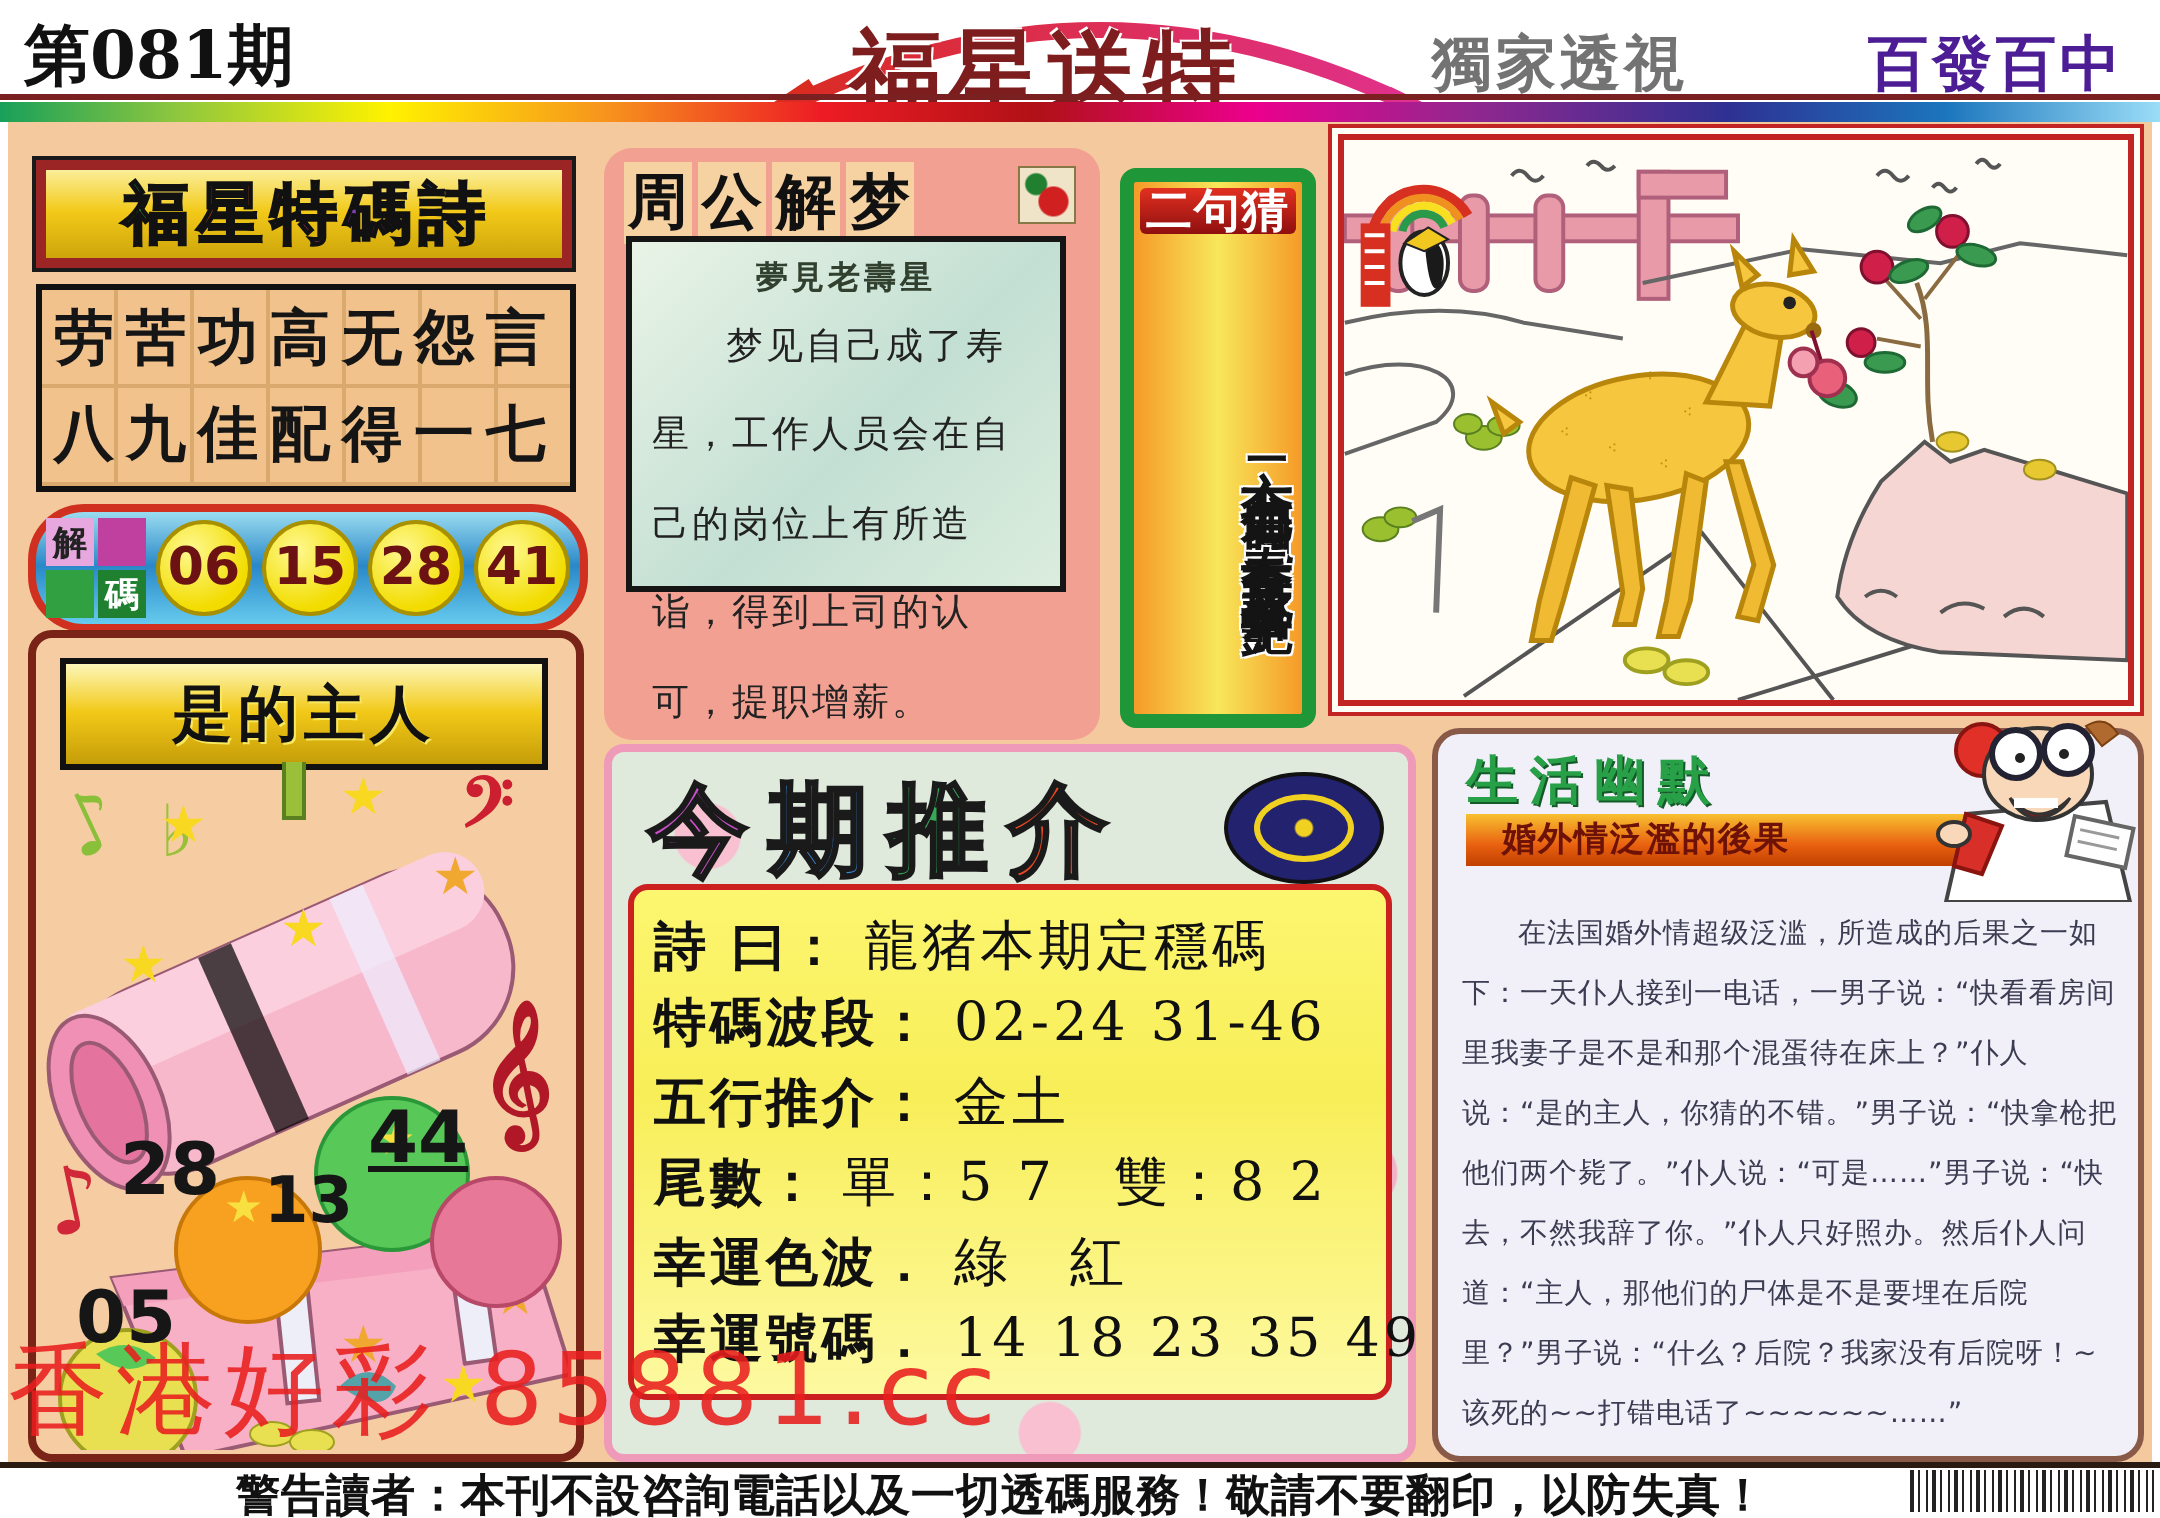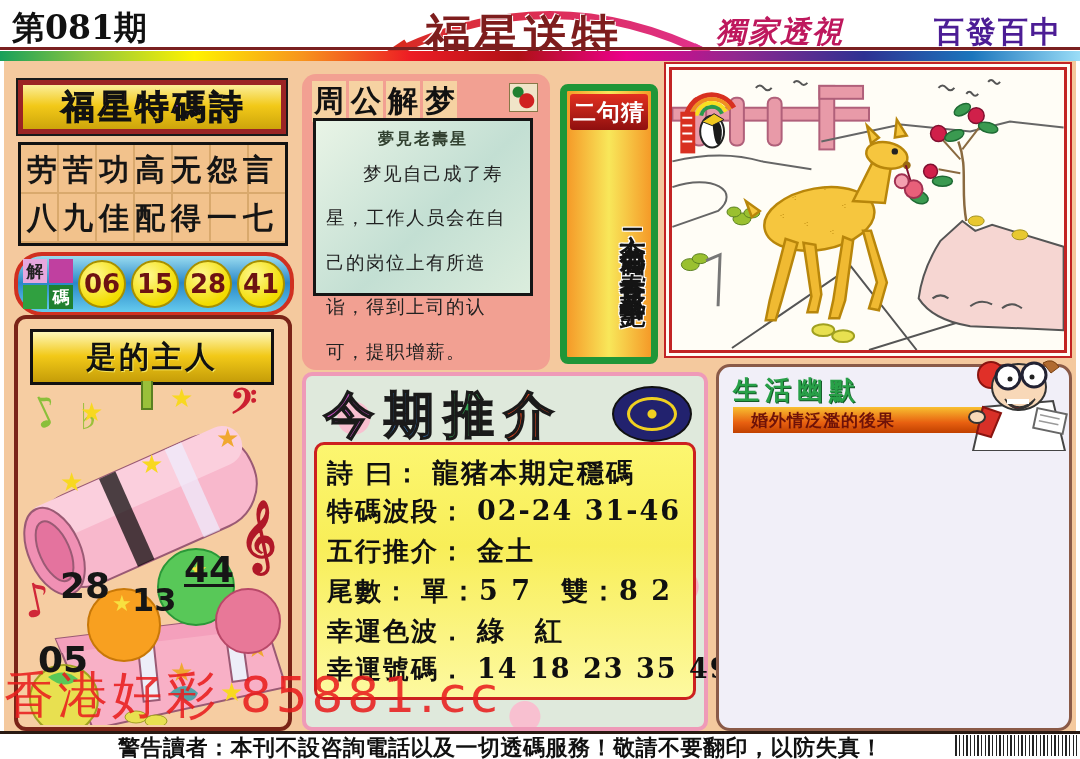--- a/index.html
+++ b/index.html
@@ -5,21 +5,21 @@
   html,body{margin:0;padding:0;background:#e8e8e8;}
   .page{position:relative;width:1080px;height:759px;background:#ffffff;overflow:hidden;
         font-family:"DejaVu Sans",sans-serif;}
   .abs{position:absolute;}
 
   
   .hdr-issue{left:12px;top:6px;font-family:"DejaVu Serif",serif;font-size:33px;font-weight:bold;color:#111;}
   .hdr-arch{left:380px;top:0;width:340px;height:60px;}
   .hdr-title{left:425px;top:6px;font-size:46px;font-weight:bold;color:#7e1d1d;letter-spacing:3px;
              text-shadow:1px 1px 0 #fff,-1px -1px 0 #fff;}
-  .hdr-slg1{left:716px;top:12px;font-size:30px;font-weight:bold;color:#be185d;letter-spacing:2px;font-style:italic;}
+  .hdr-slg1{left:716px;top:12px;font-size:30px;font-weight:bold;color:#737373;letter-spacing:2px;}
   .hdr-slg2{left:934px;top:12px;font-size:30px;font-weight:bold;color:#4c1d95;letter-spacing:2px;}
   .bar-dark{left:0;top:47px;right:0;height:3px;background:#7a2020;}
   .bar-rainbow{left:0;top:51px;right:0;height:10px;
     background:linear-gradient(90deg,#18a05a 0%,#8cc63f 8%,#fff200 18%,#f7941d 28%,#ed1c24 38%,
                #b01116 48%,#ec008c 58%,#92278f 68%,#2e3192 80%,#1b75bc 90%,#9addf7 100%);}
 
   
   .content-bg{left:4px;right:4px;top:61px;height:670px;background:#f4c99e;}
 
   
@@ -66,21 +66,21 @@
                radial-gradient(circle at 30% 30%,#208030 0 5px,transparent 6px),#f0e4c8;}
   .dream-inner{position:absolute;left:11px;top:44px;width:220px;height:178px;border:3px solid #151515;
     background:linear-gradient(135deg,#e9f4e6,#c3dfd3 55%,#dbeddd);padding:4px 10px;box-sizing:border-box;}
   .dream-sub{text-align:center;font-size:16px;font-weight:bold;color:#31402f;letter-spacing:2px;margin:4px 0 2px;}
   .dream-body{font-family:"DejaVu Serif",serif;font-size:18.5px;color:#222;line-height:2.4;
     text-indent:2em;letter-spacing:1.5px;}
 
   
   .twophrase{left:560px;top:84px;width:98px;height:280px;border:7px solid #1f9638;border-radius:8px;
     background:linear-gradient(90deg,#f59a28,#f8e75a 50%,#f59a28);box-sizing:border-box;}
-  .tp-head{margin:3px 3px 0 3px;height:36px;background:linear-gradient(180deg,#e23020,#8e0f0f);
+  .tp-head{margin:3px 3px 0 3px;height:23px;background:linear-gradient(180deg,#e23020,#8e0f0f);
     color:#fff;font-size:23px;font-weight:bold;display:flex;align-items:center;justify-content:center;
     letter-spacing:1px;border-radius:3px;}
   .tp-body{position:absolute;top:46px;bottom:4px;left:0;right:0;writing-mode:vertical-rl;
     text-orientation:upright;display:flex;justify-content:center;gap:8px;padding-top:6px;box-sizing:border-box;}
   .tp-col{font-size:26px;font-weight:bold;color:#141414;letter-spacing:5px;
     text-shadow:1px 1px 0 #fff,-1px -1px 0 #fff,1px -1px 0 #fff,-1px 1px 0 #fff;}
 
   
   .deer-panel{left:664px;top:62px;width:408px;height:296px;background:#fffdf6;border:2px solid #c22424;box-sizing:border-box;}
   .deer-inner{position:absolute;inset:3px;border:3px solid #c22424;}
@@ -99,21 +99,21 @@
   .rc1{color:#c850c8}.rc2{color:#3888d8}.rc3{color:#38a858}.rc4{color:#e84820}
   .rec-badge{position:absolute;right:12px;top:10px;width:76px;height:52px;border-radius:50%;
     background:#22226e;border:2px solid #111;display:flex;align-items:center;justify-content:center;}
   .rec-badge-inner{width:44px;height:28px;border:3px solid #f0d020;border-radius:50%;
     background:radial-gradient(circle at 50% 50%,#f0d020 0 4px,transparent 5px);}
   .rec-box{position:absolute;left:8px;top:66px;width:382px;height:258px;border:3px solid #cc2020;
     border-radius:10px;background:linear-gradient(180deg,#fcf670,#f8ee58 40%,#fdf9a0);
     box-sizing:border-box;padding:6px 10px;display:flex;flex-direction:column;justify-content:space-evenly;}
   .rec-row{display:flex;align-items:baseline;white-space:nowrap;}
   .rec-label{font-family:"DejaVu Serif",serif;font-size:26px;font-weight:bold;color:#101010;letter-spacing:2px;}
-  .rec-value{font-family:"DejaVu Serif",serif;font-size:27px;font-weight:bold;color:#101010;
+  .rec-value{font-family:"DejaVu Serif",serif;font-size:27px;font-weight:normal;color:#101010;
     letter-spacing:2px;margin-left:10px;}
 
   
   .humor-panel{left:716px;top:364px;width:356px;height:367px;border:3px solid #8a5a48;border-radius:14px;
     background:#f1eff8;box-sizing:border-box;}
   .humor-title{position:absolute;left:14px;top:6px;font-size:26px;font-weight:bold;color:#28a048;
     letter-spacing:6px;text-shadow:1px 1px 0 #145a28;}
   .humor-bar{position:absolute;left:14px;top:40px;width:244px;height:26px;
     background:linear-gradient(180deg,#f8c030,#e86010 60%,#c04000);color:#6e1208;font-weight:bold;
     font-size:17px;line-height:26px;padding-left:18px;letter-spacing:1px;}
@@ -406,20 +406,21 @@
       <circle cx="79" cy="20" r="12" fill="#fff" stroke="#223" stroke-width="3"></circle>
       <circle cx="55" cy="24" r="2.5" fill="#222"></circle>
         <circle cx="77" cy="22" r="2.5" fill="#222"></circle>
       <path d="M50,44 Q64,60 80,44 Q74,54 62,54 Q54,52 50,44Z" fill="#7a2020" stroke="#333" stroke-width="1.5"></path>
       <rect x="52" y="44" width="22" height="5" fill="#fff"></rect>
       <path d="M88,8 q10,-6 16,4 l-8,6Z" fill="#b06a30" stroke="#7a4010"></path>
       <ellipse cx="22" cy="62" rx="8" ry="6" fill="#f8d8b8" stroke="#333" stroke-width="2"></ellipse>
       <rect x="80" y="56" width="30" height="20" fill="#fefefe" stroke="#666" stroke-width="2" transform="rotate(12 95 66)"></rect>
       <path d="M84,62 h20 M84,68 h20" stroke="#999" stroke-width="1.5" transform="rotate(12 95 66)"></path>
     </svg>
+    <div class="humor-body">在法国婚外情超级泛滥，所造成的后果之一如下：一天仆人接到一电话，一男子说：“快看看房间里我妻子是不是和那个混蛋待在床上？”仆人说：“是的主人，你猜的不错。”男子说：“快拿枪把他们两个毙了。”仆人说：“可是……”男子说：“快去，不然我辞了你。”仆人只好照办。然后仆人问道：“主人，那他们的尸体是不是要埋在后院里？”男子说：“什么？后院？我家没有后院呀！~该死的~~打错电话了~~~~~~……”</div>
   </div>
 
   <div class="abs watermark">香港好彩 85881.cc</div>
   <div class="abs footer"></div>
   <div class="abs footer-text">警告讀者：本刊不設咨詢電話以及一切透碼服務！敬請不要翻印，以防失真！</div>
   <div class="abs barcode"></div>
 
 </div>
 
 </body></html>

